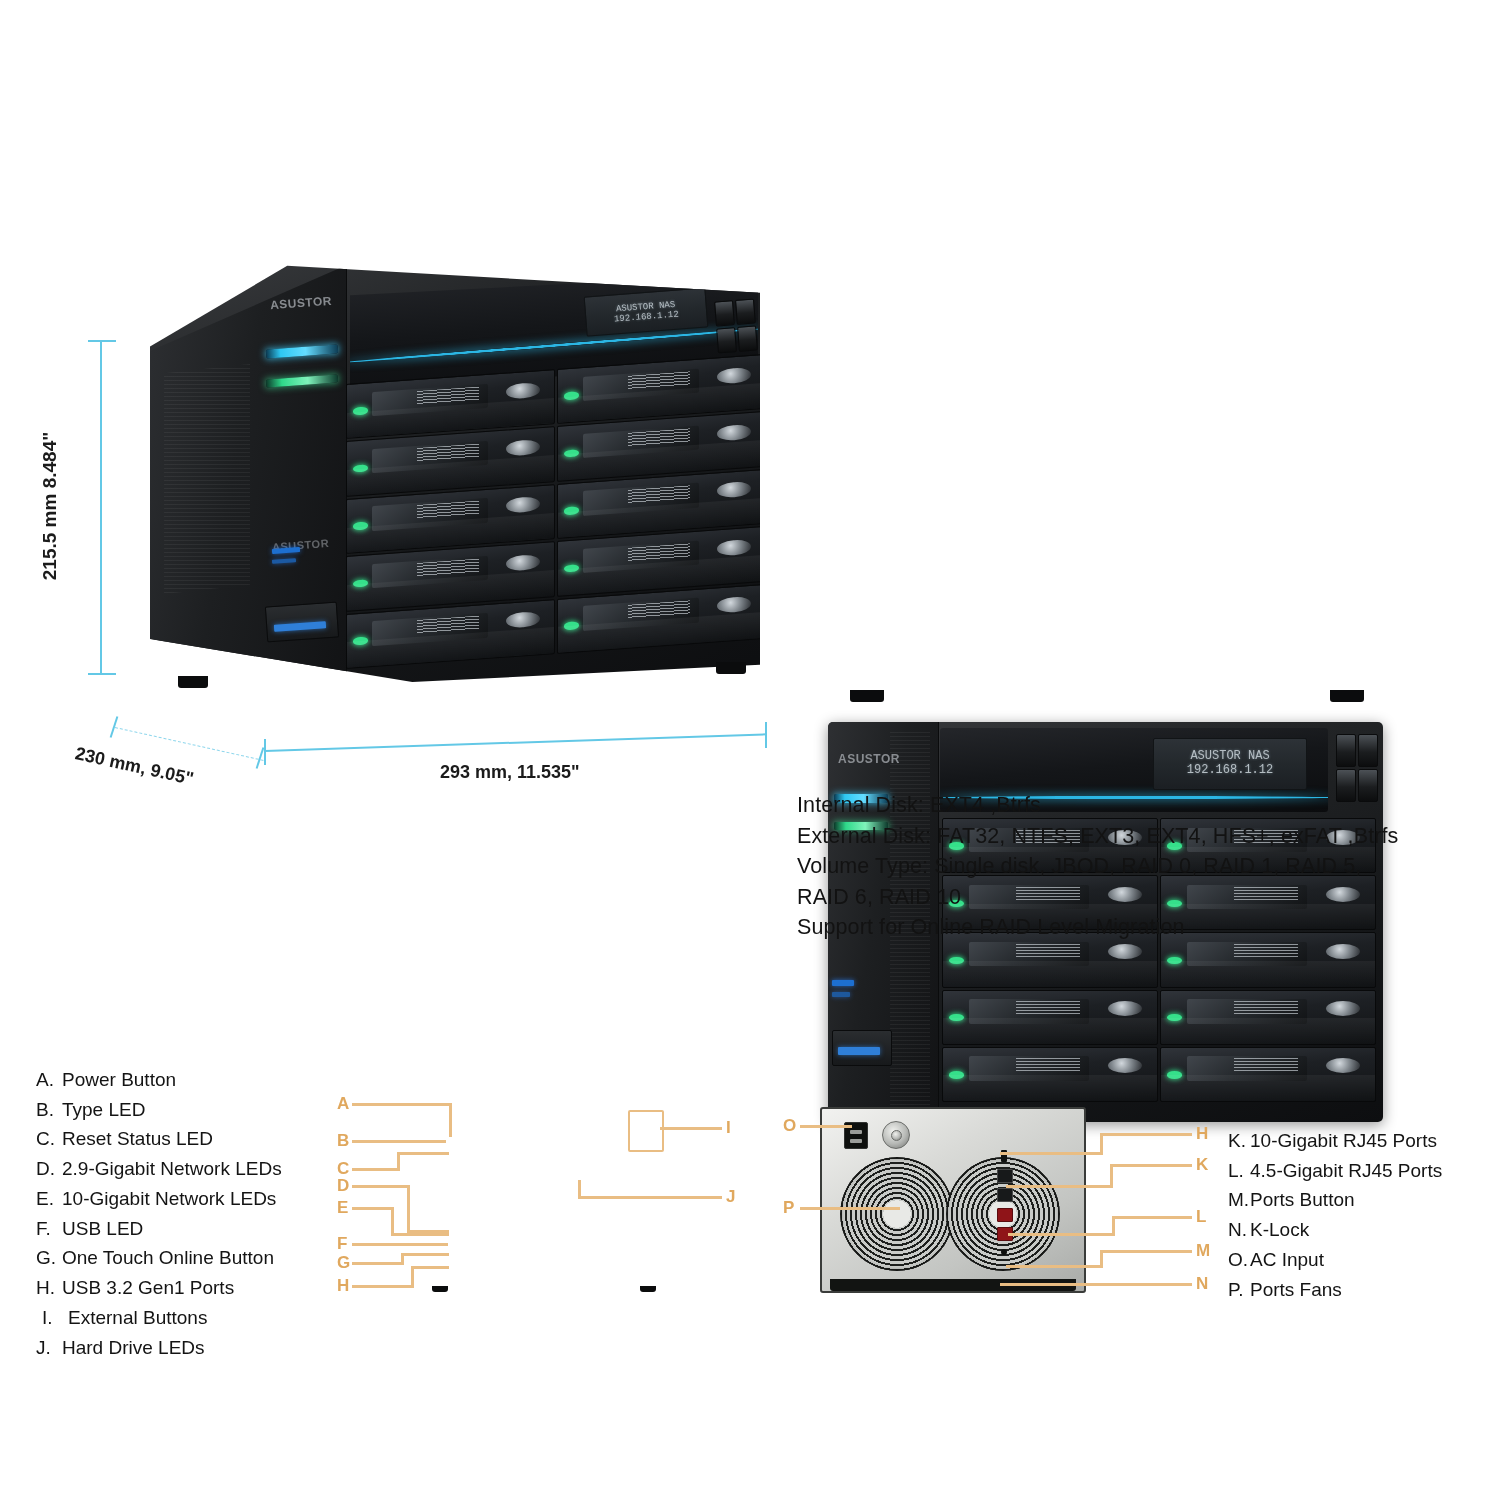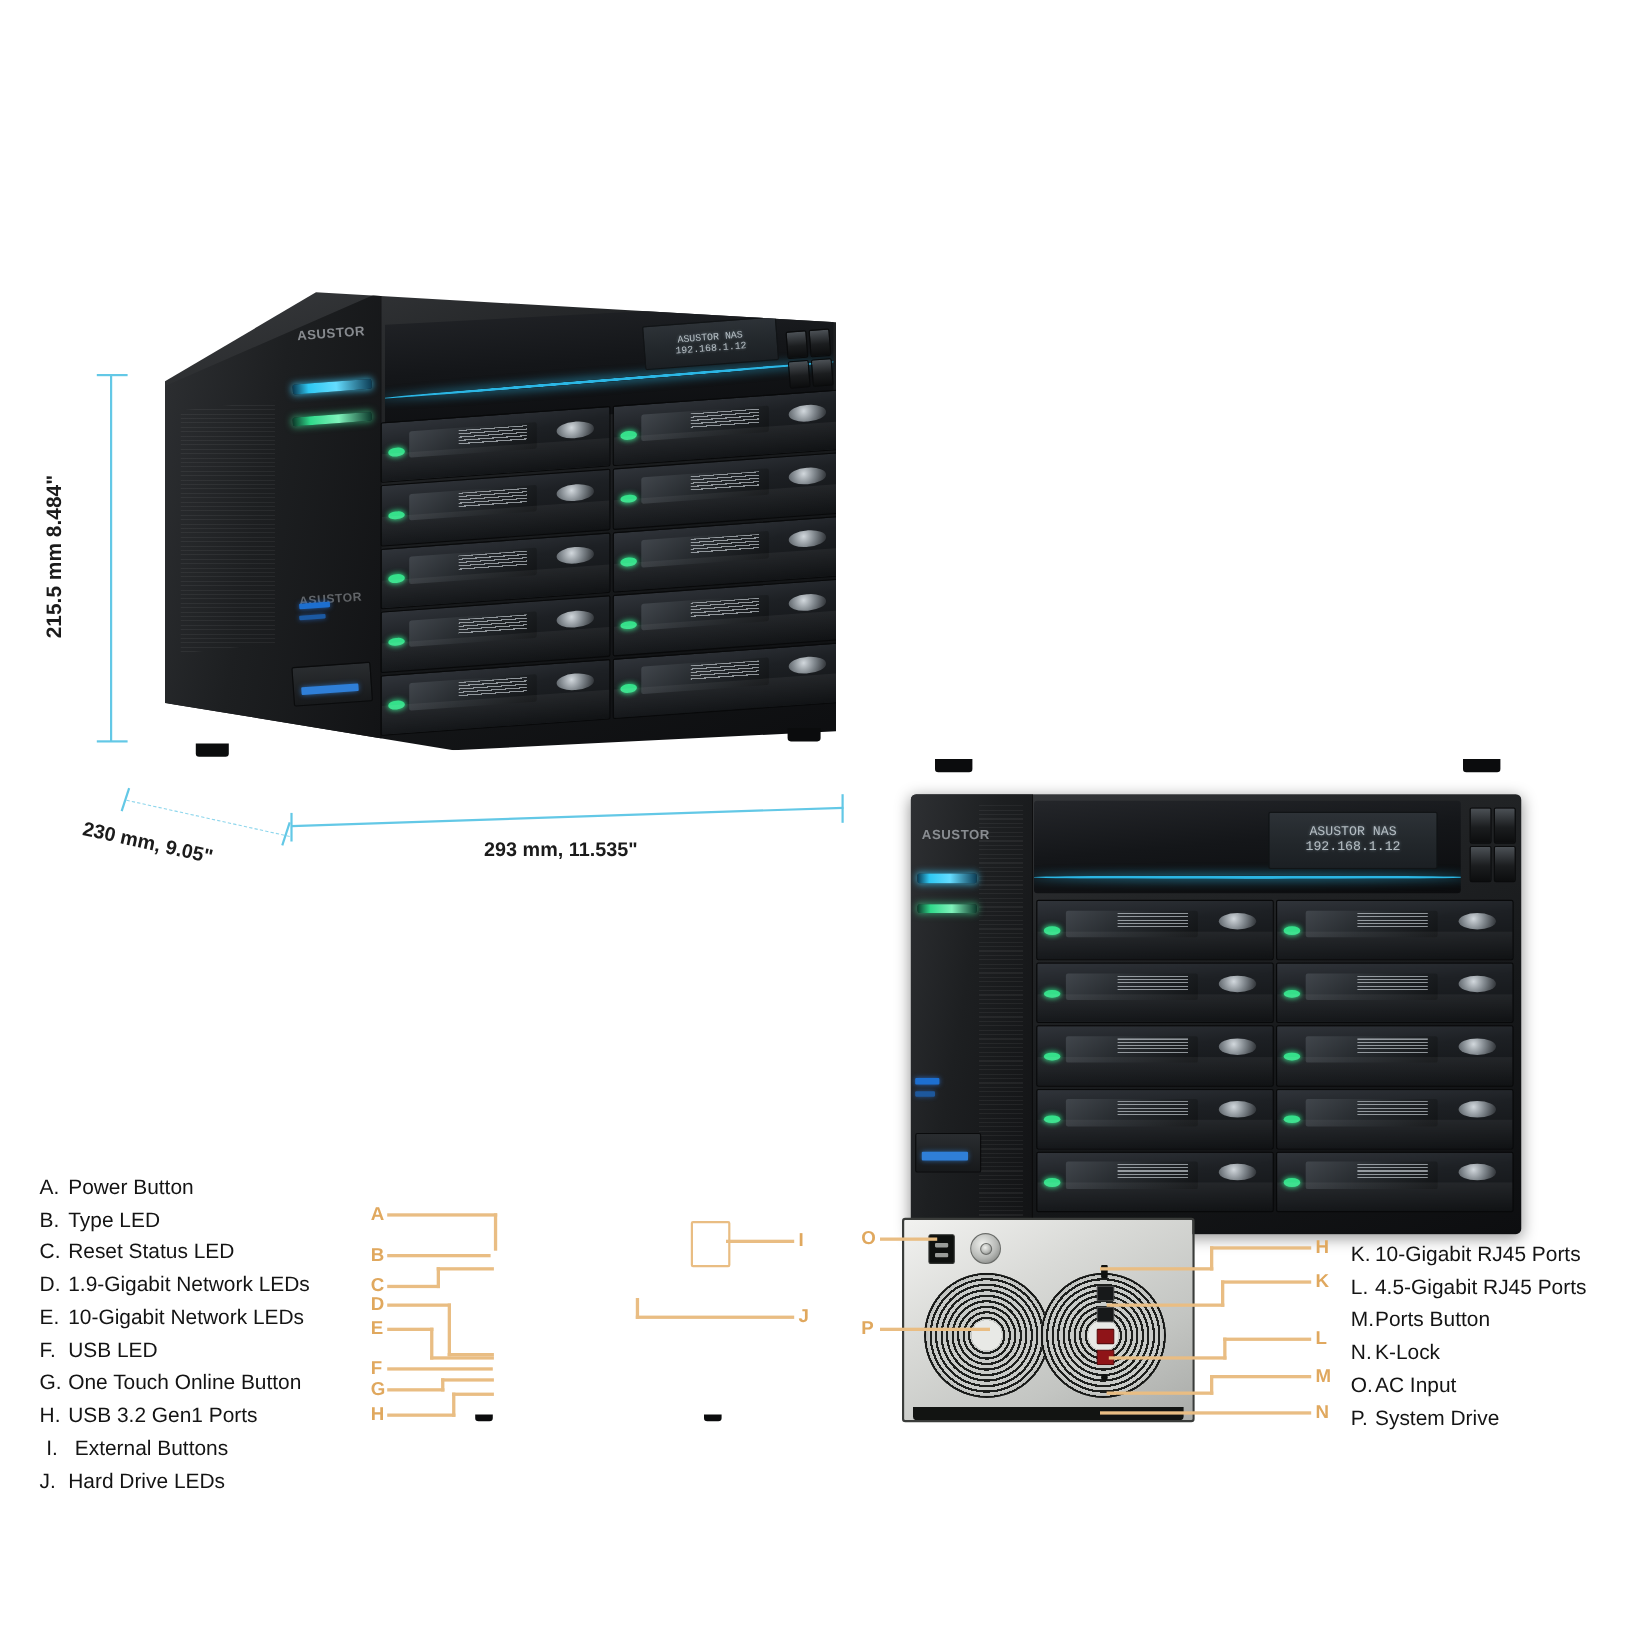--- a/index.html
+++ b/index.html
@@ -388,37 +388,42 @@
           <div class="grip"></div>
           <div class="lock"></div>
           <div class="hdd-led"></div>
           <div class="sheen"></div>
         </div>
     </div>
   </div>
   <div class="abs foot" style="left:850px;top:690px;width:34px;height:12px;"></div>
   <div class="abs foot" style="left:1330px;top:690px;width:34px;height:12px;"></div>
 
+  <div class="spec" style="left:797px;top:790px;width:660px;">Internal Disk: EXT4 ,Btrfs
+External Disk: FAT32, NTFS, EXT3, EXT4, HFS+, exFAT ,Btrfs
+Volume Type: Single disk, JBOD, RAID 0, RAID 1, RAID 5,
+RAID 6, RAID 10
+Support for Online RAID Level Migration</div>
 
   <div class="legend" style="left:36px;top:1065px;width:300px;">
     <div class="legend-row">
       <span class="legend-key">A.</span>
       <span>Power Button</span>
     </div>
     <div class="legend-row">
       <span class="legend-key">B.</span>
       <span>Type LED</span>
     </div>
     <div class="legend-row">
       <span class="legend-key">C.</span>
       <span>Reset Status LED</span>
     </div>
     <div class="legend-row">
       <span class="legend-key">D.</span>
-      <span>1.9-Gigabit Network LEDs</span>
+      <span>2.9-Gigabit Network LEDs</span>
     </div>
     <div class="legend-row">
       <span class="legend-key">E.</span>
       <span>10-Gigabit Network LEDs</span>
     </div>
     <div class="legend-row">
       <span class="legend-key">F.</span>
       <span>USB LED</span>
     </div>
     <div class="legend-row">
@@ -542,17 +547,17 @@
     <div class="legend-row">
       <span class="legend-key tight">N.</span>
       <span>K-Lock</span>
     </div>
     <div class="legend-row">
       <span class="legend-key tight">O.</span>
       <span>AC Input</span>
     </div>
     <div class="legend-row">
       <span class="legend-key tight">P.</span>
-      <span>System Drive</span>
+      <span>Ports Fans</span>
     </div>
   </div>
 
 </div>
 
 </body></html>

